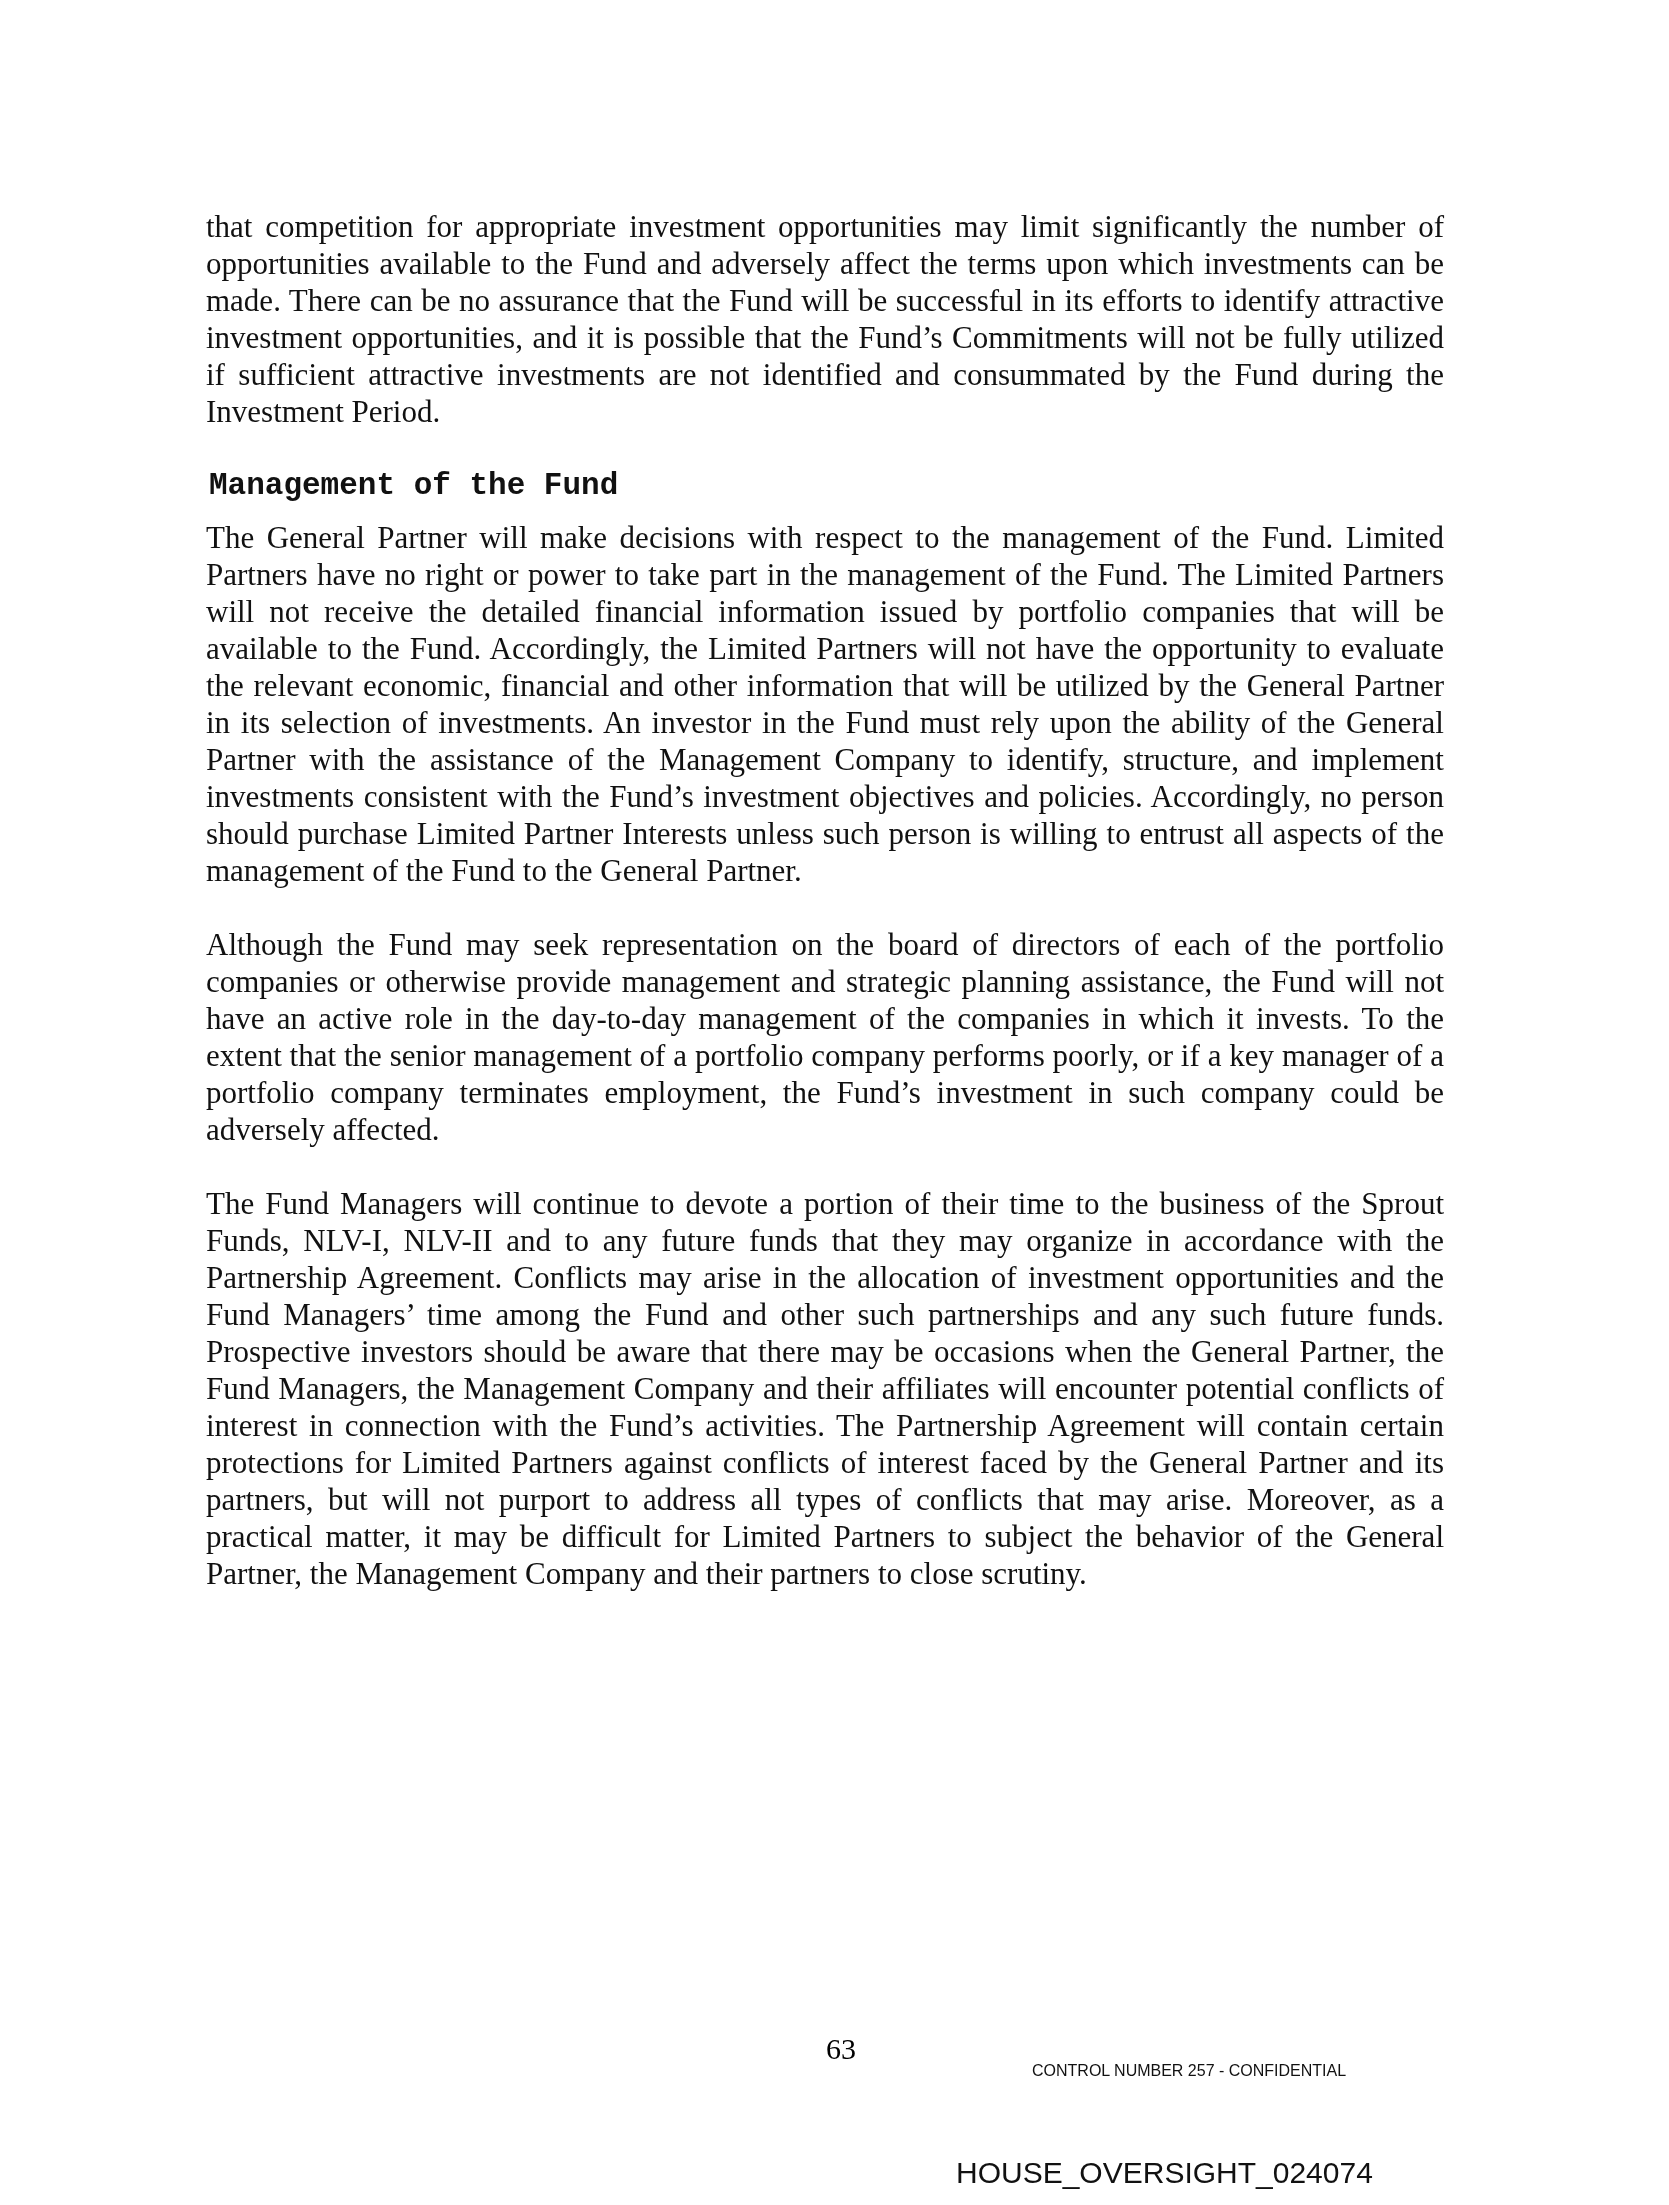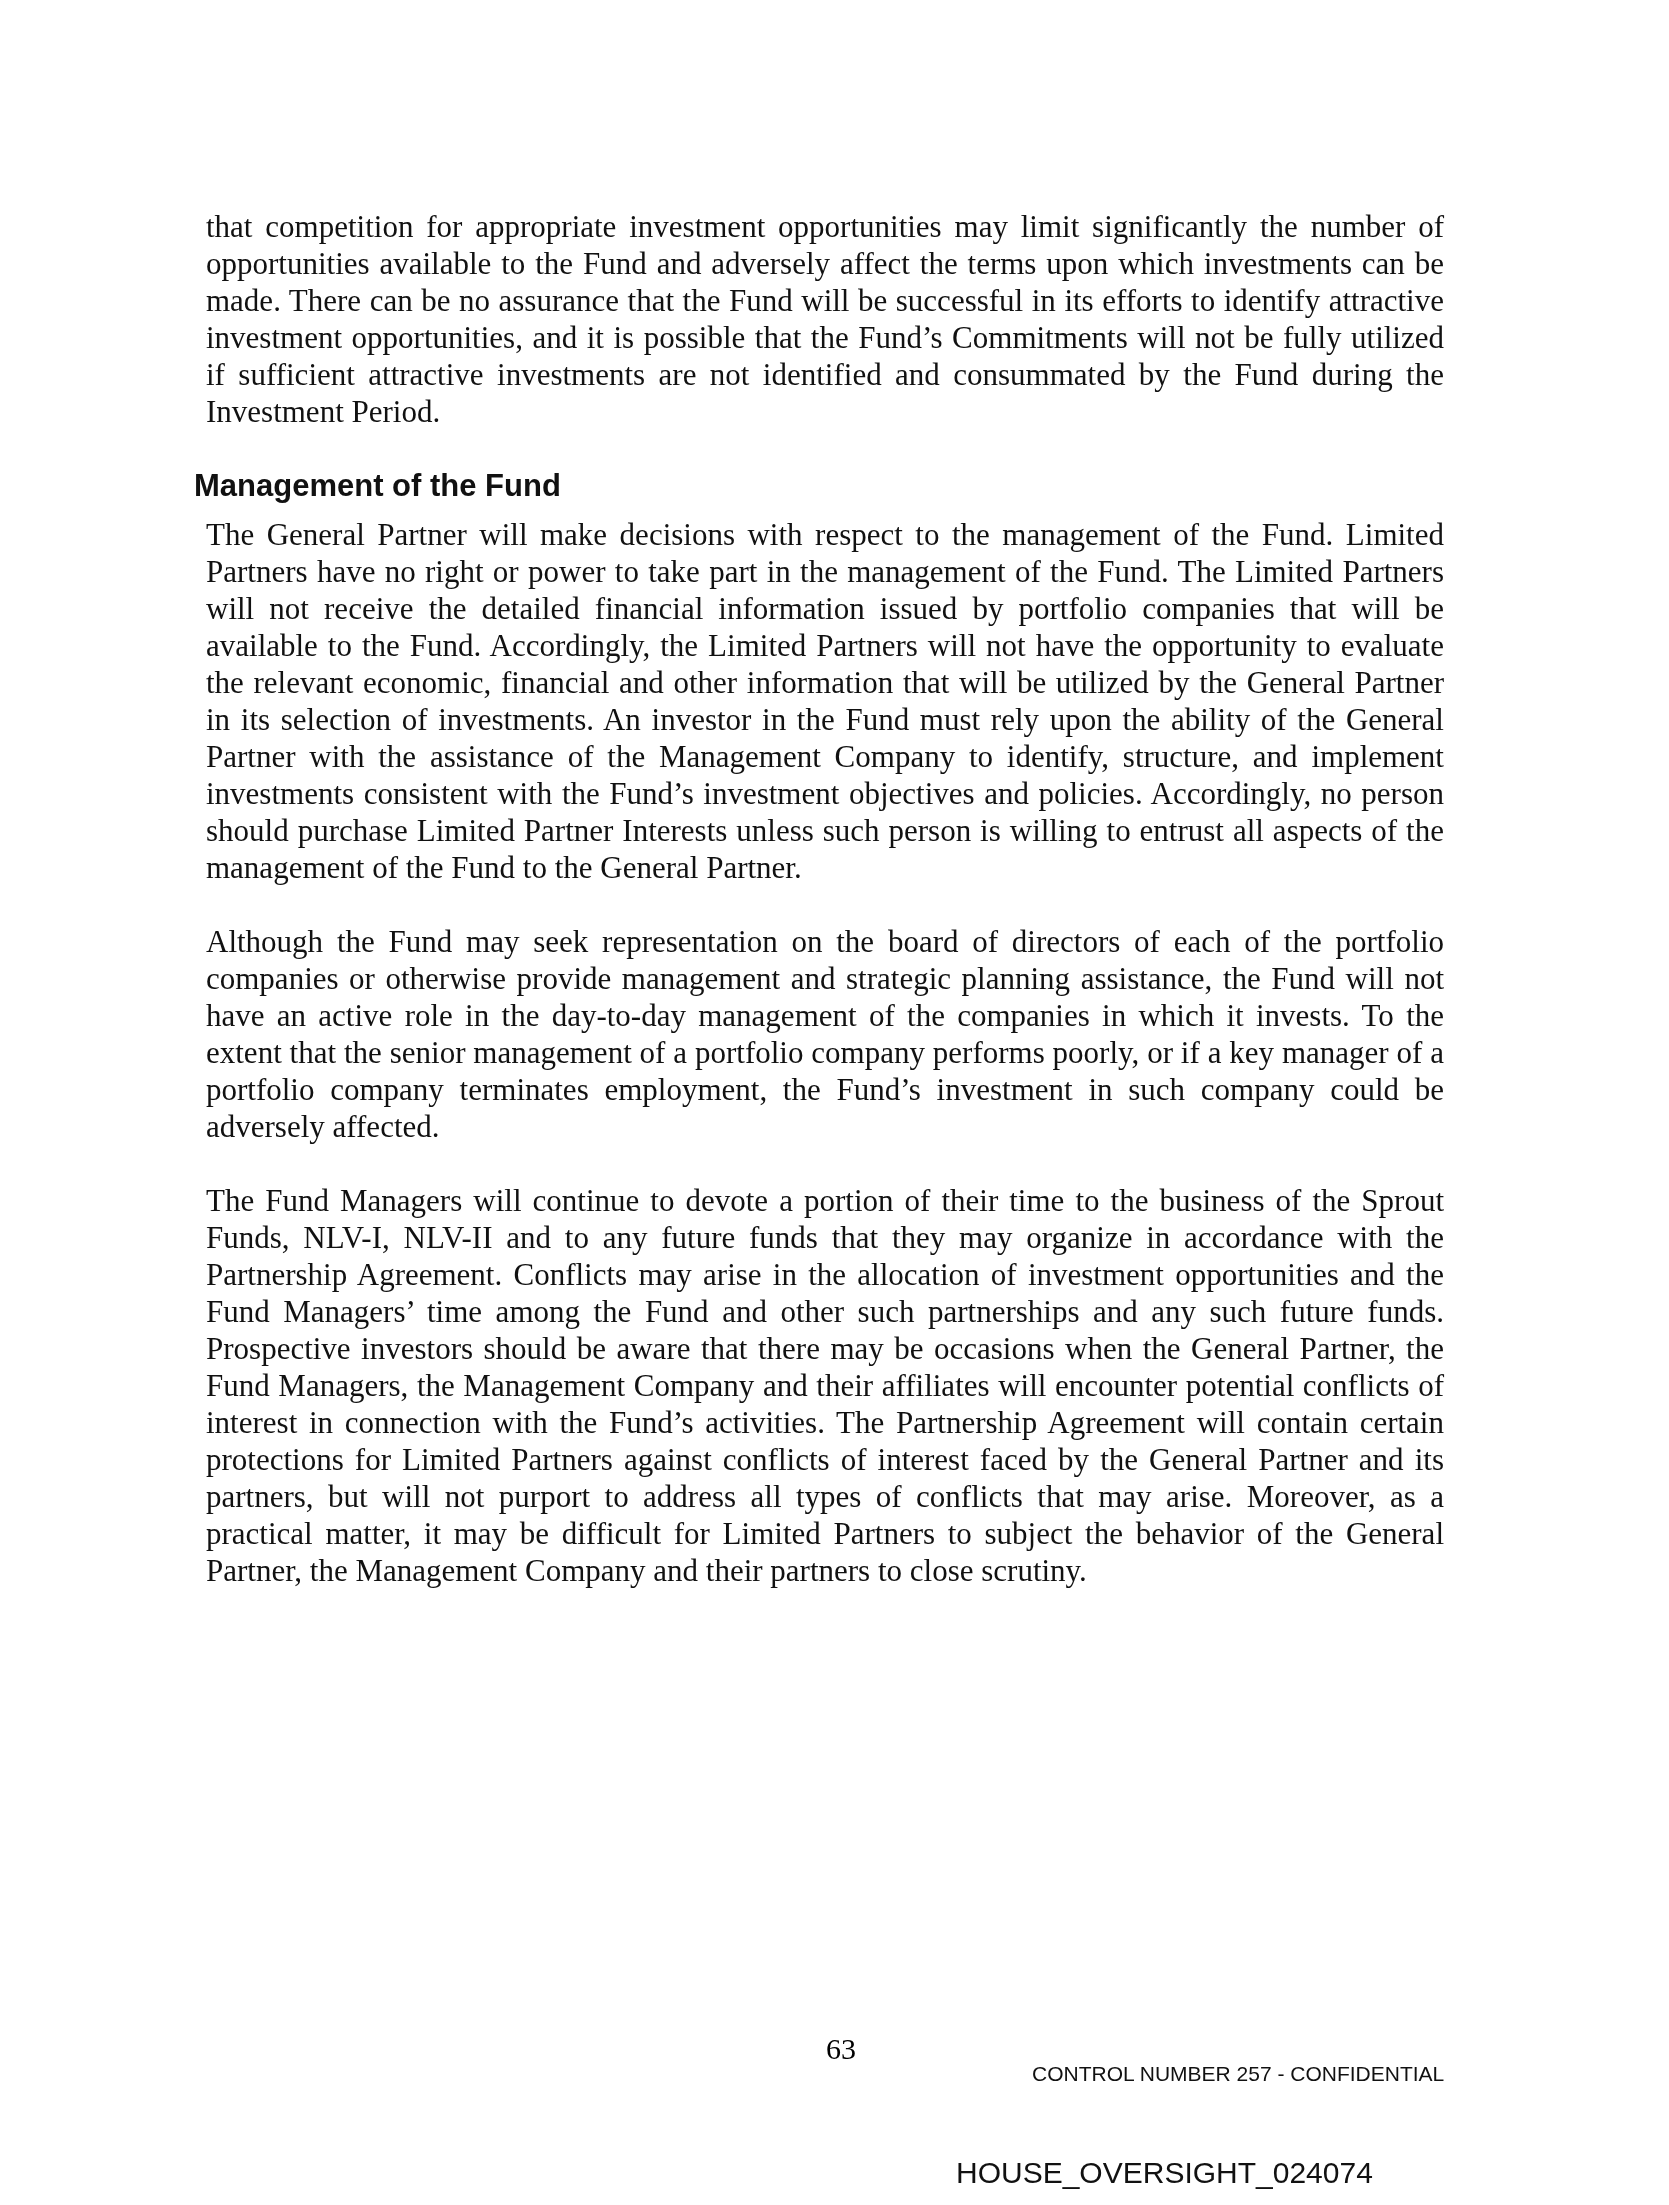--- a/index.html
+++ b/index.html
@@ -1,22 +1,22 @@
 <!DOCTYPE html>
 <html style="font-size:10.5px"><head>
 <meta charset="utf-8">
 <style>
   html, body { margin: 0; padding: 0; background: #ffffff; }
   body { width: 1669px; height: 2205px; position: relative; overflow: hidden; }
   .page { position: absolute; left: 194px; top: 196px; width: 1262px; color: #111; }
   .para { font-family: "Liberation Serif", "DejaVu Serif", serif; font-size: 31px; line-height: 37px; text-align: justify; margin: 12px; }
-  .heading { font-family: Liberation Sans, sans-serif; font-weight: bold; font-size: 31px; line-height: 37px; margin: 0; }
+  .heading { font-family: Liberation Mono, monospace; font-weight: bold; font-size: 31px; line-height: 37px; margin: 15px; }
   .section { margin-top: 37px; }
   .page-num { position: absolute; left: 826px; top: 2032px; font-family: "Liberation Serif", serif; font-size: 30px; color: #000000; }
-  .control { position: absolute; left: 1032px; top: 2062px; font-family: "Liberation Sans", sans-serif; font-size: 21px; color: #111; }
+  .control { position: absolute; left: 1032px; top: 2062px; font-family: "Liberation Sans", sans-serif; font-size: 16px; color: #111; }
   .bates { position: absolute; left: 956px; top: 2156px; font-family: "Liberation Sans", sans-serif; font-size: 30px; color: #111; letter-spacing: 0px; }
 </style>
 </head>
 <body>
 
 <div class="page">
   <p class="para">that competition for appropriate investment opportunities may limit significantly the number of opportunities available to the Fund and adversely affect the terms upon which investments can be made.  There can be no assurance that the Fund will be successful in its efforts to identify attractive investment opportunities, and it is possible that the Fund’s Commitments will not be fully utilized if sufficient attractive investments are not identified and consummated by the Fund during the Investment Period.</p>
 
   <div class="section">
     <p class="heading">Management of the Fund</p>

